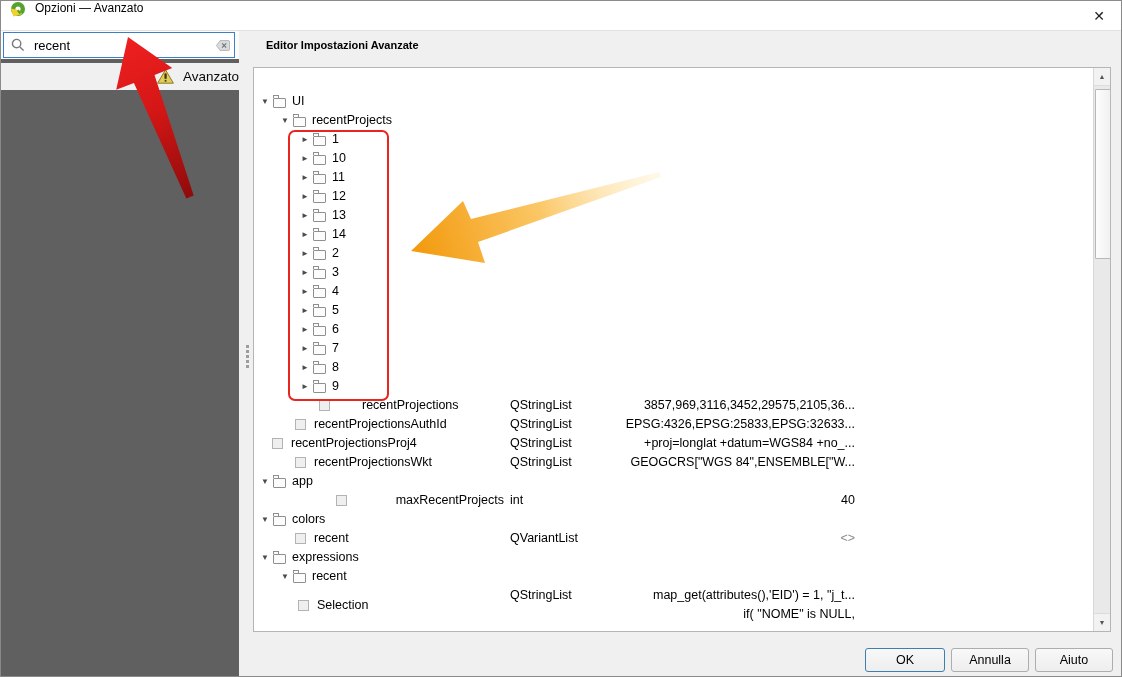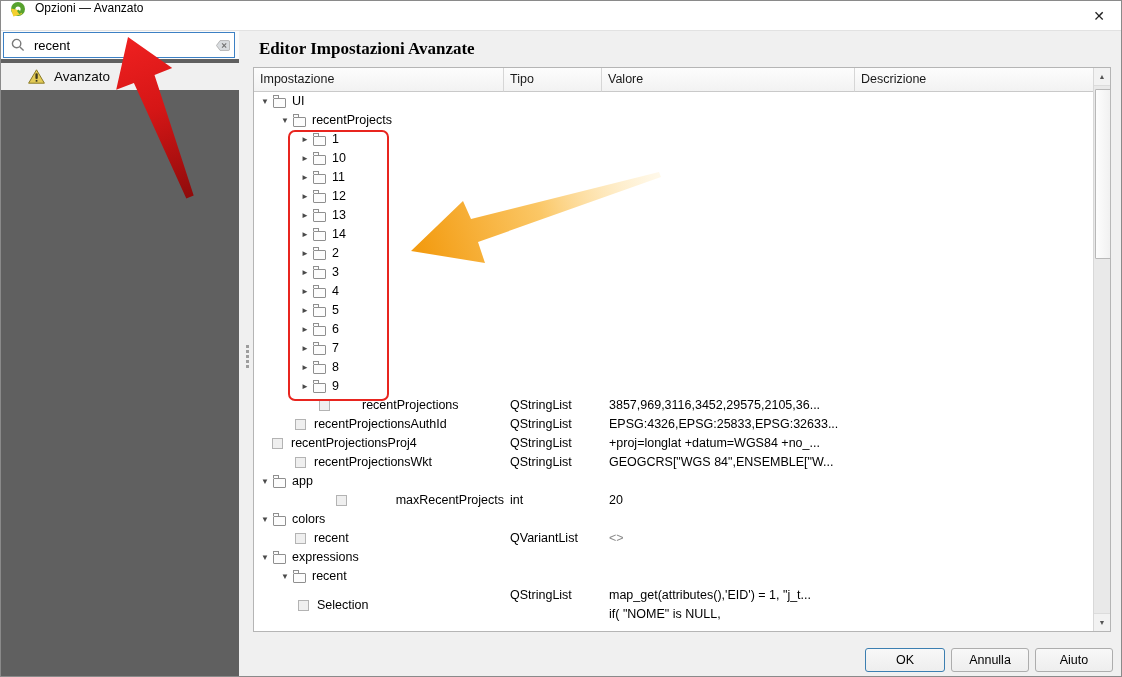--- a/index.html
+++ b/index.html
@@ -16,27 +16,27 @@
   .search-strip{position:absolute;left:0;top:30px;width:238px;height:28px;background:#fbfbfb;}
   .search-box{position:absolute;left:2px;top:1px;width:232px;height:26px;border:1px solid #3c80c4;
               background:#fff;box-sizing:border-box;display:flex;align-items:center;}
   .search-box svg{flex:0 0 14px;margin-left:7px;}
   .search-input{flex:1;border:none;outline:none;font-size:13px;color:#000;margin-left:7px;
                 font-family:"Liberation Sans",sans-serif;background:transparent;min-width:0;}
   .clear-btn{flex:0 0 20px;margin-right:4px;display:flex;align-items:center;justify-content:center;}
   
   .sidebar{position:absolute;left:0;top:58px;width:238px;bottom:0;background:#606060;}
   .sidebar-item{margin-top:4px;height:27px;background:#f0f0f0;display:flex;align-items:center;
-                padding-left:27px;box-sizing:border-box;}
+                padding-left:27px;box-sizing:border-box;justify-content:flex-end;}
   .sidebar-item .lab{margin-left:9px;font-size:13.5px;color:#0a0a0a;}
   
   .grip{position:absolute;left:245px;top:344px;width:3px;height:3px;background:#9d9d9d;
         box-shadow:0 5px #9d9d9d,0 10px #9d9d9d,0 15px #9d9d9d,0 20px #9d9d9d;}
   
-  .panel-title{position:absolute;left:258px;top:38px;font-size:17px;font-weight:bold;color:#000;font-family:Liberation Serif, serif;}
+  .panel-title{position:absolute;left:265px;top:38px;font-size:11px;font-weight:bold;color:#000;}
   
   .table{position:absolute;left:252px;top:66px;width:858px;height:565px;background:#fff;
          border:1px solid #b5b5b5;box-sizing:border-box;}
   .thead{position:absolute;left:0;top:0;right:17px;height:24px;display:grid;
          grid-template-columns:250px 98px 253px 1fr;}
   .th{background:linear-gradient(#fdfdfd,#f2f2f2);border-right:1px solid #d6d6d6;
       border-bottom:1px solid #c9c9c9;font-size:12.5px;color:#1a1a1a;line-height:23px;
       padding-left:6px;box-sizing:border-box;white-space:nowrap;overflow:hidden;}
   .th:last-child{border-right:none;}
   .tbody{position:absolute;left:0;top:24px;right:17px;bottom:0;overflow:hidden;}
@@ -46,21 +46,21 @@
   .namec{display:flex;align-items:center;}
   .arrow{flex:0 0 16px;text-align:center;font-size:8px;color:#4a4a4a;line-height:19px;}
   .fold{position:relative;flex:0 0 13px;width:13px;height:10px;margin-right:6px;background:#fcfcfc;
         border:1px solid #8f8f8f;border-radius:1px;box-sizing:border-box;margin-top:2px;}
   .fold::before{content:"";position:absolute;left:-1px;top:-4px;width:6px;height:3px;background:#fcfcfc;
         border:1px solid #8f8f8f;border-bottom:none;box-sizing:border-box;}
   .chk{flex:0 0 9px;width:9px;height:9px;margin:0 8px 0 2px;background:#efefef;border:1px solid #b3b3b3;
        box-sizing:content-box;}
   .lbl{font-size:12.5px;}
   .typec{padding-left:6px;}
-  .valc{padding-left:7px;}
+  .valc{padding-left:7px;text-align:right;}
   .valc.muted{color:#8a8a8a;}
   .vline{height:19px;line-height:19px;}
   
   .vscroll{position:absolute;right:0;top:0;bottom:0;width:17px;background:#e9e9e9;
            border-left:1px solid #d8d8d8;box-sizing:border-box;}
   .sb-btn{position:absolute;left:0;width:16px;height:17px;background:#f2f2f2;display:flex;
           align-items:center;justify-content:center;font-size:7px;color:#555;}
   .sb-up{top:0;border-bottom:1px solid #dcdcdc;}
   .sb-down{bottom:0;border-top:1px solid #dcdcdc;}
   .sb-thumb{position:absolute;left:1px;width:14px;top:21px;height:168px;
@@ -119,26 +119,20 @@
       </svg>
       <span class="lab">Avanzato</span>
     </div>
   </div>
 
   <div class="grip"></div>
 
   <div class="panel-title">Editor Impostazioni Avanzate</div>
 
   <div class="table">
-    <div class="thead">
-      <div class="th">Impostazione</div>
-      <div class="th">Tipo</div>
-      <div class="th">Valore</div>
-      <div class="th">Descrizione</div>
-    </div>
     <div class="tbody">
         <div class="trow">
           <div class="tcell namec" style="padding-left: 3px;">
             <span class="arrow">▼</span>
             <span class="fold"></span>
             <span class="lbl">UI</span>
           </div>
           <div class="tcell typec"></div>
           <div class="tcell valc">
             <div class="vline"></div>
@@ -386,21 +380,21 @@
           <div class="tcell descc"></div>
         </div>
         <div class="trow">
           <div class="tcell namec" style="padding-left: 23px; justify-content: space-between;">
             <span class="arrow"></span>
             <span class="chk"></span>
             <span class="lbl">maxRecentProjects</span>
           </div>
           <div class="tcell typec">int</div>
           <div class="tcell valc">
-            <div class="vline">20</div>
+            <div class="vline">40</div>
           </div>
           <div class="tcell descc"></div>
         </div>
         <div class="trow">
           <div class="tcell namec" style="padding-left: 3px;">
             <span class="arrow">▼</span>
             <span class="fold"></span>
             <span class="lbl">colors</span>
           </div>
           <div class="tcell typec"></div>

